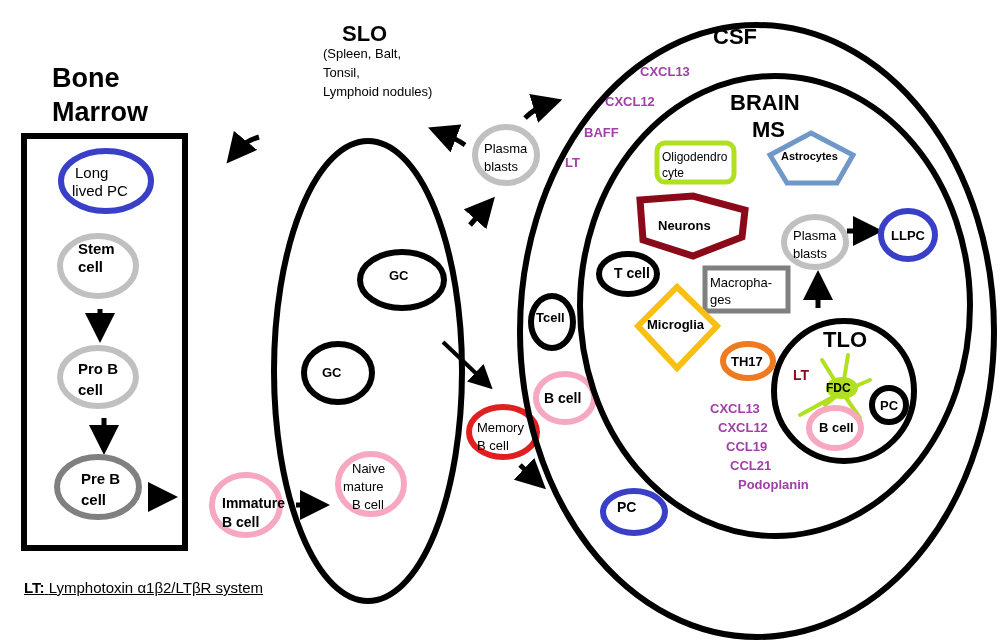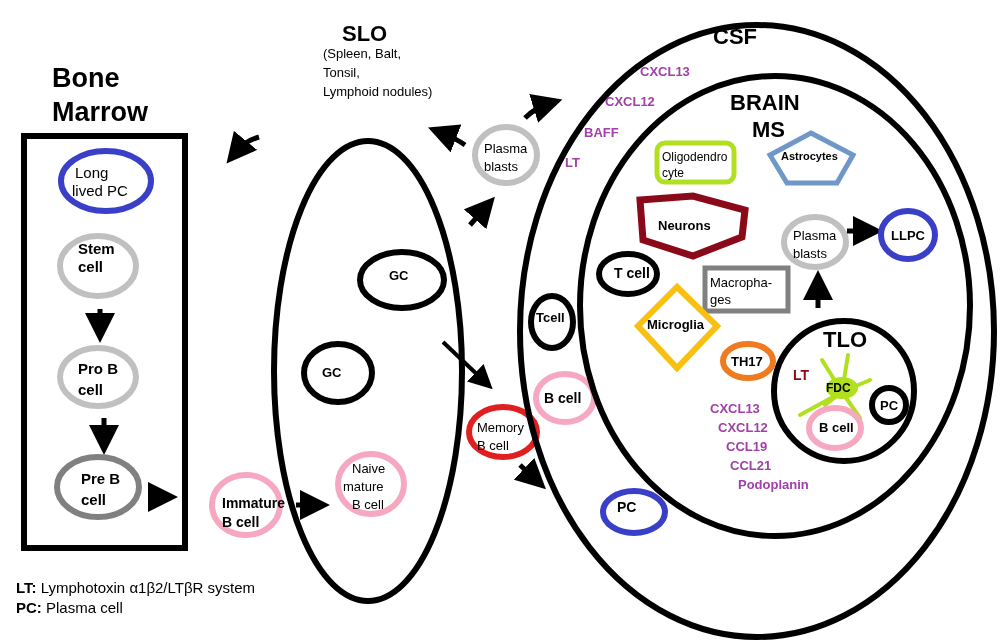--- a/index.html
+++ b/index.html
@@ -1,21 +1,21 @@
 <!DOCTYPE html>
 <html><head>
 <meta charset="utf-8">
 <style>
   html, body { margin:0; padding:0; background:#ffffff; }
   body { width:1000px; height:643px; position:relative; overflow:hidden; font-family:"Liberation Sans", sans-serif; }
   svg { position:absolute; left:0; top:0; }
   .t { font-family:"Liberation Sans", sans-serif; fill:#000; }
   .b { font-weight:bold; }
   .purple { fill:#a040a8; font-weight:bold; font-size:13px; }
-  .legend { position:absolute; left:16px; top:578px; font-size:15px; line-height:20px; color:#000; }
+  .legend { position:absolute; left:24px; top:578px; font-size:15px; line-height:20px; color:#000;text-decoration:underline; }
   .legend .row b { font-weight:bold; }
 </style>
 </head>
 <body>
 
 <svg width="1000" height="643" viewBox="0 0 1000 643">
   <defs>
     <marker id="ah" markerWidth="6" markerHeight="6" refX="3" refY="3" orient="auto" markerUnits="strokeWidth">
       <path d="M0,0 L6,3 L0,6 Z" fill="#000"></path>
     </marker>
@@ -162,14 +162,13 @@
 
   <circle cx="889" cy="405" r="17" fill="none" stroke="#000" stroke-width="6"></circle>
   <text class="t b" x="880" y="410" font-size="13">PC</text>
 
   <ellipse cx="835" cy="428" rx="26" ry="20" fill="none" stroke="#f5a8c0" stroke-width="6"></ellipse>
   <text class="t b" x="819" y="432" font-size="13">B cell</text>
 </svg>
 
 <div class="legend">
   <div class="row"><b>LT:</b> <span>Lymphotoxin α1β2/LTβR system</span></div>
-  <div class="row"><b>PC:</b> <span>Plasma cell</span></div>
 </div>
 
 </body></html>

